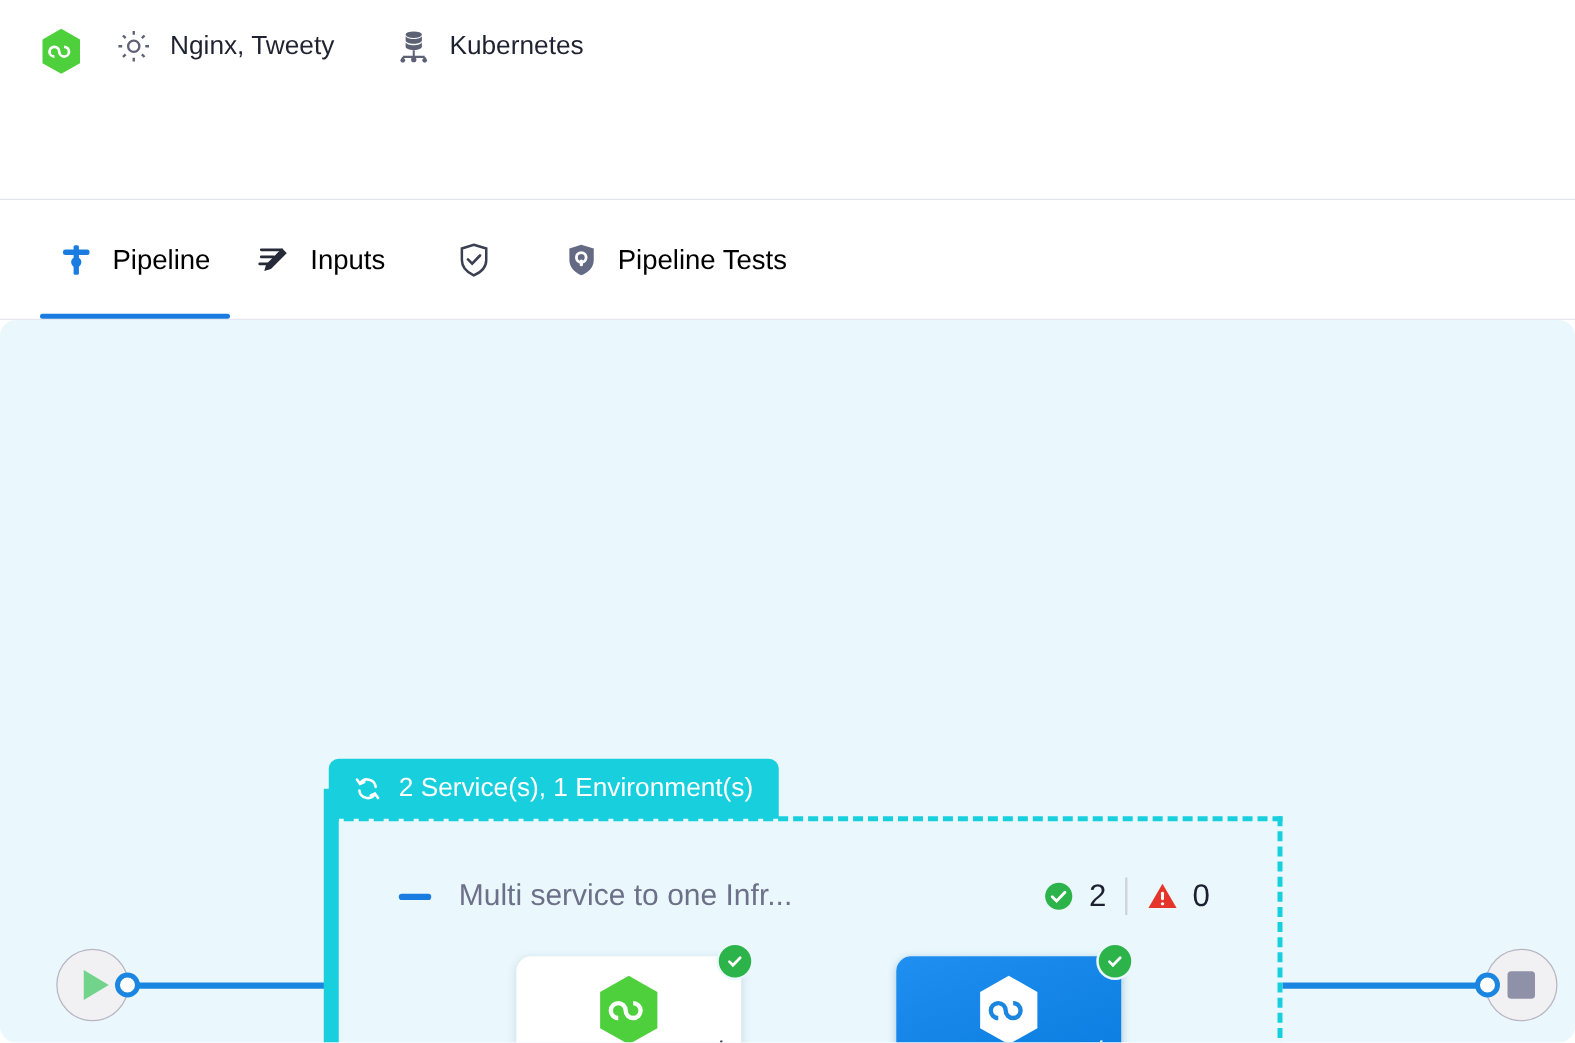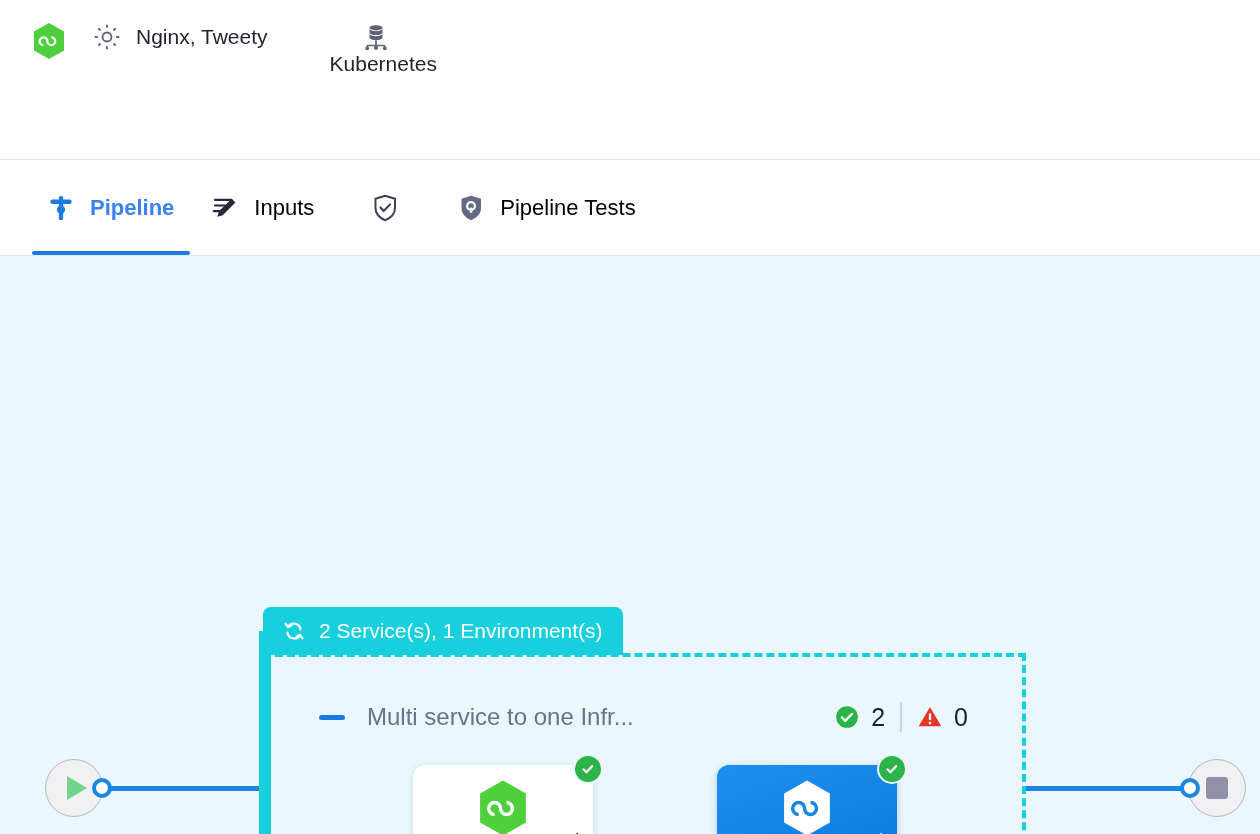--- a/index.html
+++ b/index.html
@@ -55,21 +55,21 @@
 
   .gear-wrap { margin-left: 26px; display: flex; align-items: center; }
 
   .meta-text {
     font-size: 21px;
     color: #1f2230;
     margin-left: 14px;
     white-space: nowrap;
   }
 
-  .infra-wrap { margin-left: 48px; display: flex; align-items: center; flex-direction: column; }
+  .infra-wrap { margin-left: 48px; display: flex; align-items: center; }
 
   
   .tabs-bar {
     height: 96px;
     background: #ffffff;
     padding: 0 32px;
     display: flex;
     align-items: stretch;
     border-bottom: 1px solid #e6e8ee;
   }
@@ -82,36 +82,37 @@
     margin-right: 34px;
     position: relative;
     cursor: pointer;
     color: #000000;
   }
   .tab:first-child { padding-left: 14px; padding-right: 16px; margin-right: 20px; }
 
   .tab-label { font-size: 22px; white-space: nowrap; }
 
   .tab.active { color: #1a7ce0; }
-  .tab.active .tab-label { font-weight: bold; color: #3b82f6; }
+  .tab.active .tab-label { font-weight: normal; color: #000000; }
   .tab.active::after {
     content: "";
     position: absolute;
     left: 0; right: 0; bottom: 0;
     height: 4px;
     background: #1a7ce0;
     border-radius: 2px;
   }
 
   
   .canvas {
     position: relative;
     height: 578px;
     background: #eaf8fd;
     overflow: hidden;
+    border-radius: 13px;
   }
 
   
   .edge {
     position: absolute;
     height: 5px;
     background: #1a86e0;
   }
   .edge-left  { left: 98px;  top: 530px; width: 166px; }
   .edge-right { left: 1024px; top: 530px; width: 166px; }

